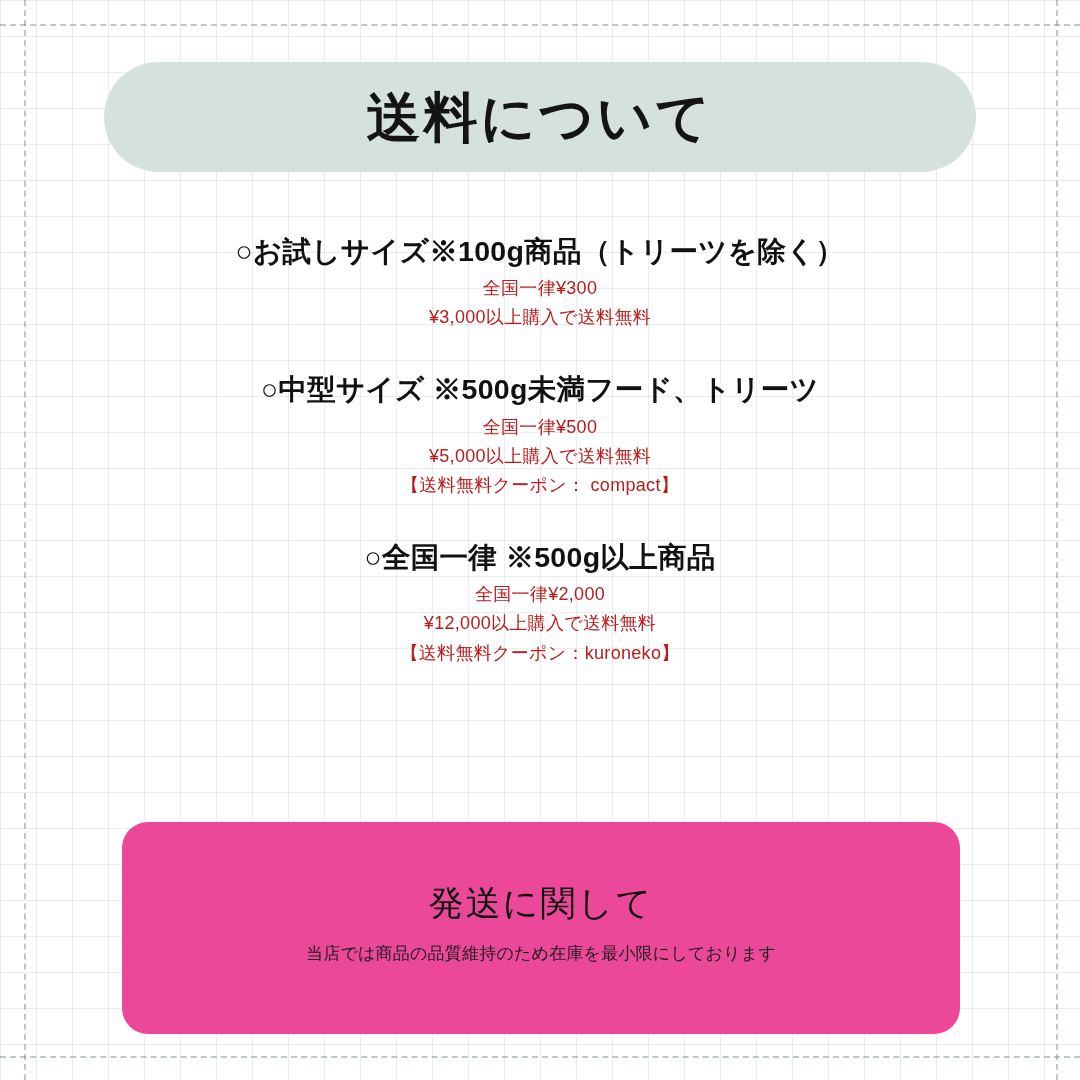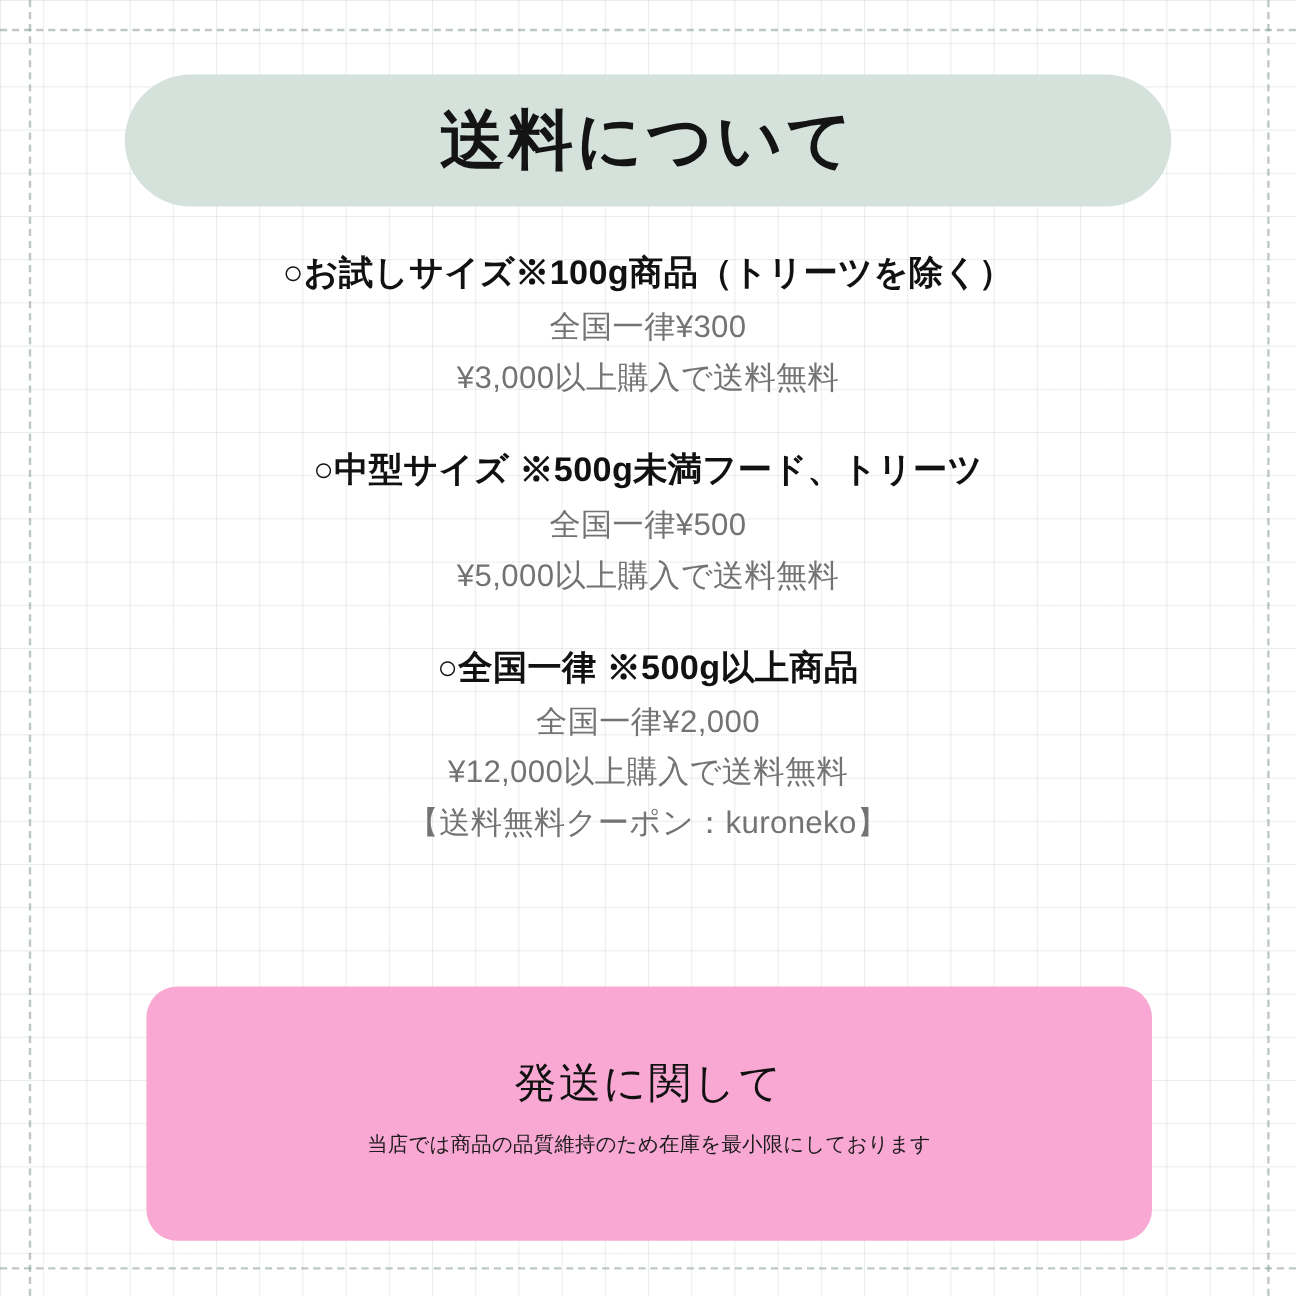--- a/index.html
+++ b/index.html
@@ -82,45 +82,46 @@
 
   .sections {
     position: absolute;
     left: 0;
     top: 205px;
     width: 1080px;
     text-align: center;
   }
   .section {
     margin-bottom: 34px;
+    margin-top: 23px;
   }
   .section:last-child {
     margin-bottom: 0;
   }
   .sec-head {
     font-size: 28.5px;
     font-weight: bold;
     color: #111111;
     line-height: 1.62;
     letter-spacing: 0.3px;
   }
   .sec-line {
-    font-size: 26px;
-    color: #737373;
+    font-size: 18px;
+    color: #b91c1c;
     line-height: 1.62;
     letter-spacing: 0.3px;
   }
 
   .notice-box {
     position: absolute;
     left: 122px;
     top: 822px;
     width: 838px;
     height: 212px;
-    background: #f9a8d4;
+    background: #ec4899;
     border-radius: 26px;
     display: flex;
     flex-direction: column;
     align-items: center;
     justify-content: center;
     box-sizing: border-box;
     padding: 6px 20px 12px 20px;
   }
   .notice-title {
     font-size: 35px;
@@ -161,20 +162,21 @@
       <div class="section">
         <div class="sec-head">○お試しサイズ※100g商品（トリーツを除く）</div>
         <div class="sec-line">全国一律¥300</div>
         <div class="sec-line">¥3,000以上購入で送料無料</div>
       </div>
 
       <div class="section">
         <div class="sec-head">○中型サイズ ※500g未満フード、トリーツ</div>
         <div class="sec-line">全国一律¥500</div>
         <div class="sec-line">¥5,000以上購入で送料無料</div>
+        <div class="sec-line">【送料無料クーポン： compact】</div>
       </div>
 
       <div class="section">
         <div class="sec-head">○全国一律 ※500g以上商品</div>
         <div class="sec-line">全国一律¥2,000</div>
         <div class="sec-line">¥12,000以上購入で送料無料</div>
         <div class="sec-line">【送料無料クーポン：kuroneko】</div>
       </div>
 
     </div>

